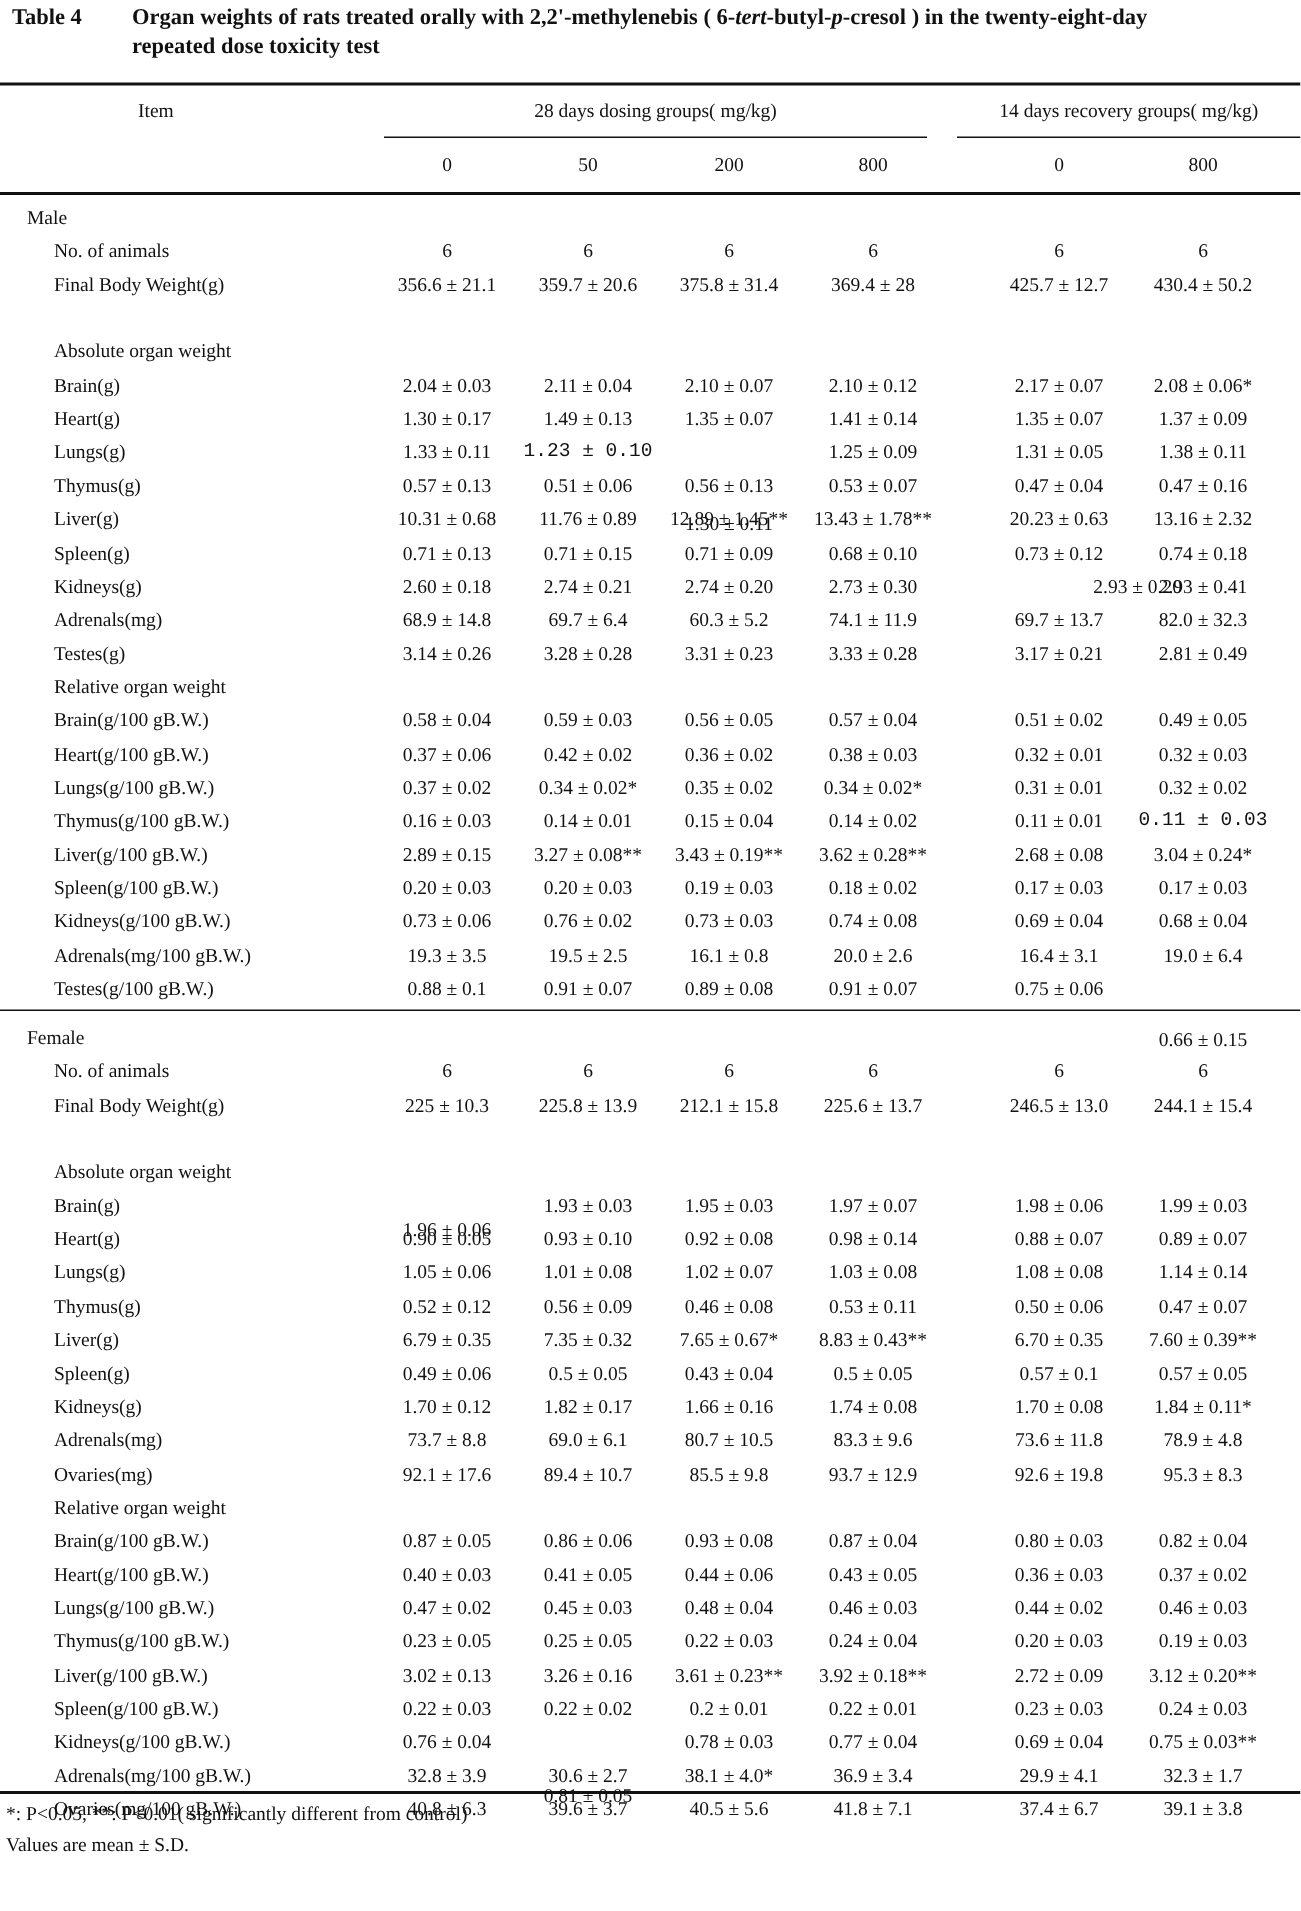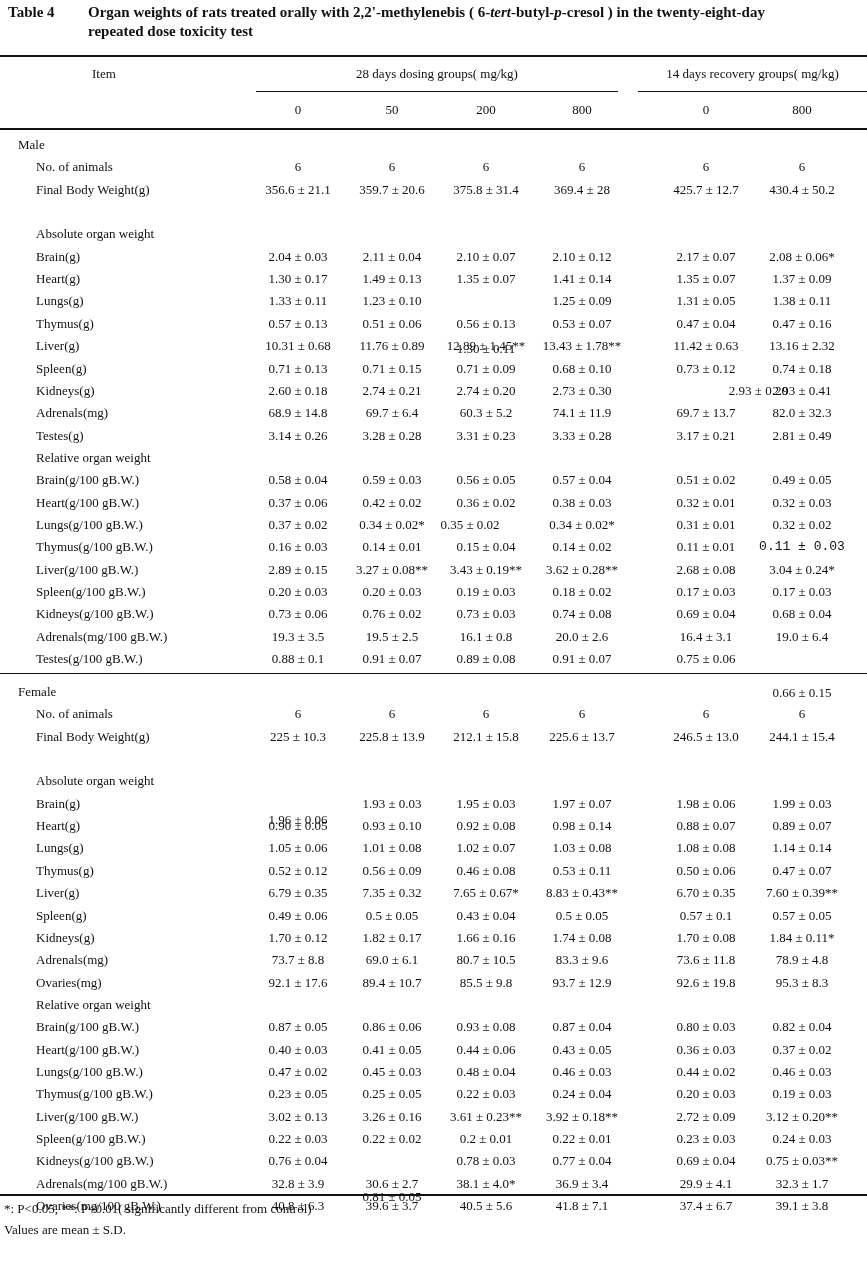--- a/index.html
+++ b/index.html
@@ -98,42 +98,42 @@
       <span class="c" style="left: 238px;">1.30 ± 0.17</span>
       <span class="c" style="left: 332px;">1.49 ± 0.13</span>
       <span class="c" style="left: 426px;">1.35 ± 0.07</span>
       <span class="c" style="left: 522px;">1.41 ± 0.14</span>
       <span class="c" style="left: 646px;">1.35 ± 0.07</span>
       <span class="c" style="left: 742px;">1.37 ± 0.09</span>
     </div>
     <div class="row" style="top: 290.45px;">
       <span class="label" style="left: 36px;">Lungs(g)</span>
       <span class="c" style="left: 238px;">1.33 ± 0.11</span>
-      <span class="c" style="left: 332px;">1.23 ± 0.10</span>
+      <span class="c" style="left: 332px; font-family: Liberation Mono, monospace;">1.23 ± 0.10</span>
       <span class="c" style="left: 426px; margin-top: 48px;">1.30 ± 0.11</span>
       <span class="c" style="left: 522px;">1.25 ± 0.09</span>
       <span class="c" style="left: 646px;">1.31 ± 0.05</span>
       <span class="c" style="left: 742px;">1.38 ± 0.11</span>
     </div>
     <div class="row" style="top: 312.8px;">
       <span class="label" style="left: 36px;">Thymus(g)</span>
       <span class="c" style="left: 238px;">0.57 ± 0.13</span>
       <span class="c" style="left: 332px;">0.51 ± 0.06</span>
       <span class="c" style="left: 426px;">0.56 ± 0.13</span>
       <span class="c" style="left: 522px;">0.53 ± 0.07</span>
       <span class="c" style="left: 646px;">0.47 ± 0.04</span>
       <span class="c" style="left: 742px;">0.47 ± 0.16</span>
     </div>
     <div class="row" style="top: 335.15px;">
       <span class="label" style="left: 36px;">Liver(g)</span>
       <span class="c" style="left: 238px;">10.31 ± 0.68</span>
       <span class="c" style="left: 332px;">11.76 ± 0.89</span>
       <span class="c" style="left: 426px;">12.89 ± 1.45**</span>
       <span class="c" style="left: 522px;">13.43 ± 1.78**</span>
-      <span class="c" style="left: 646px;">11.42 ± 0.63</span>
+      <span class="c" style="left: 646px;">20.23 ± 0.63</span>
       <span class="c" style="left: 742px;">13.16 ± 2.32</span>
     </div>
     <div class="row" style="top: 357.5px;">
       <span class="label" style="left: 36px;">Spleen(g)</span>
       <span class="c" style="left: 238px;">0.71 ± 0.13</span>
       <span class="c" style="left: 332px;">0.71 ± 0.15</span>
       <span class="c" style="left: 426px;">0.71 ± 0.09</span>
       <span class="c" style="left: 522px;">0.68 ± 0.10</span>
       <span class="c" style="left: 646px;">0.73 ± 0.12</span>
       <span class="c" style="left: 742px;">0.74 ± 0.18</span>
@@ -189,21 +189,21 @@
       <span class="c" style="left: 332px;">0.42 ± 0.02</span>
       <span class="c" style="left: 426px;">0.36 ± 0.02</span>
       <span class="c" style="left: 522px;">0.38 ± 0.03</span>
       <span class="c" style="left: 646px;">0.32 ± 0.01</span>
       <span class="c" style="left: 742px;">0.32 ± 0.03</span>
     </div>
     <div class="row" style="top: 513.95px;">
       <span class="label" style="left: 36px;">Lungs(g/100 gB.W.)</span>
       <span class="c" style="left: 238px;">0.37 ± 0.02</span>
       <span class="c" style="left: 332px;">0.34 ± 0.02*</span>
-      <span class="c" style="left: 410px;">0.35 ± 0.02</span>
+      <span class="c" style="left: 426px;">0.35 ± 0.02</span>
       <span class="c" style="left: 522px;">0.34 ± 0.02*</span>
       <span class="c" style="left: 646px;">0.31 ± 0.01</span>
       <span class="c" style="left: 742px;">0.32 ± 0.02</span>
     </div>
     <div class="row" style="top: 536.3px;">
       <span class="label" style="left: 36px;">Thymus(g/100 gB.W.)</span>
       <span class="c" style="left: 238px;">0.16 ± 0.03</span>
       <span class="c" style="left: 332px;">0.14 ± 0.01</span>
       <span class="c" style="left: 426px;">0.15 ± 0.04</span>
       <span class="c" style="left: 522px;">0.14 ± 0.02</span>

